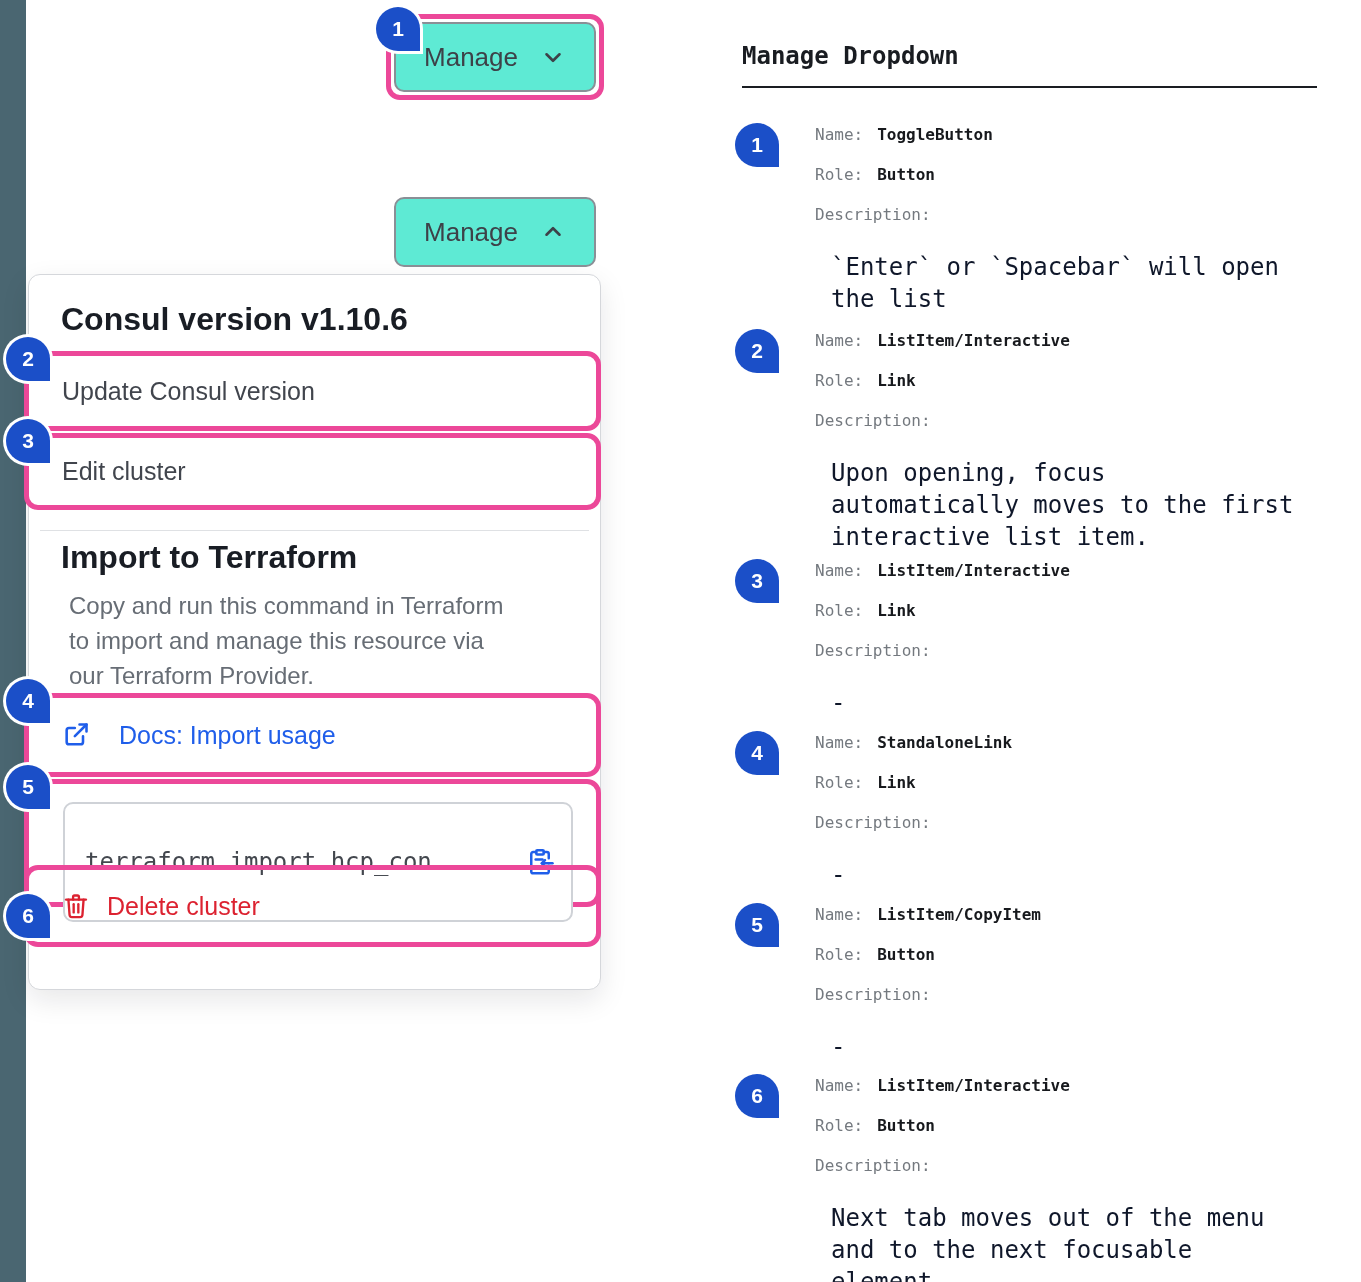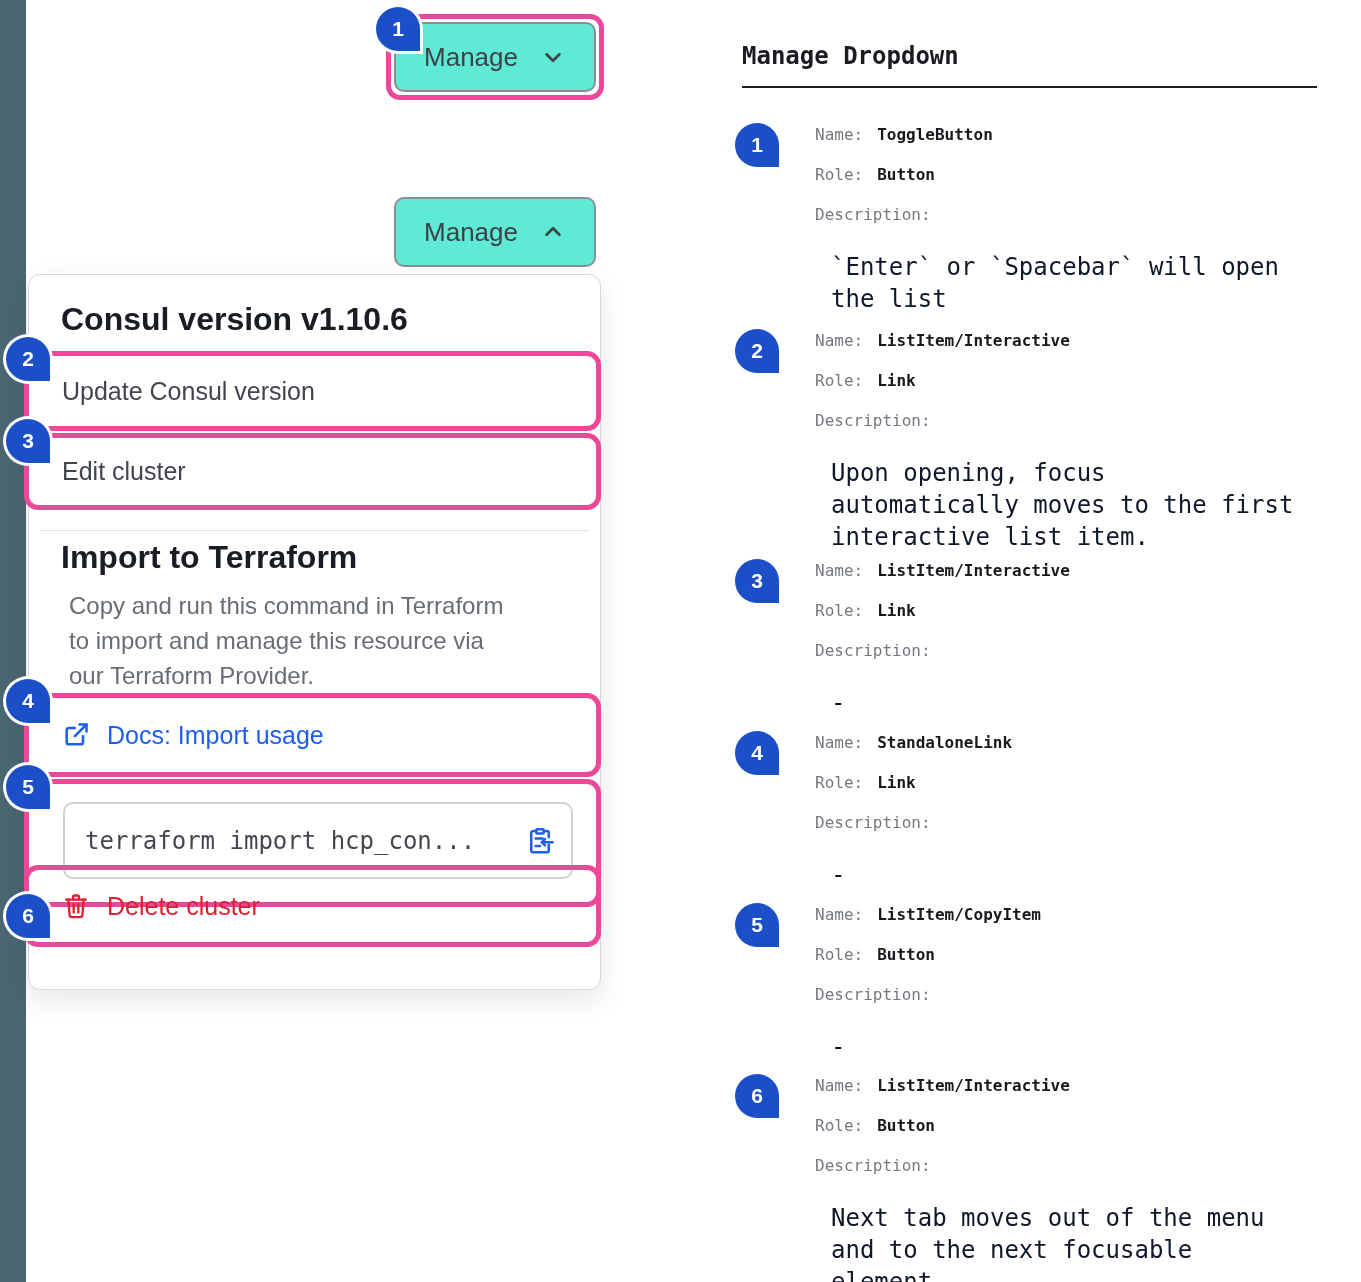--- a/index.html
+++ b/index.html
@@ -28,24 +28,24 @@
   
   .panel{position:absolute;left:28px;top:274px;width:573px;height:716px;background:#fff;
          border:1px solid #d5d7db;border-radius:12px;box-sizing:border-box;
          box-shadow:0 10px 28px rgba(20,24,30,.10);z-index:1;}
   .panel-header{position:absolute;left:61px;font-size:32px;font-weight:700;color:#191d24;line-height:28px;z-index:2;}
   .panel-divider{position:absolute;left:40px;top:530px;width:549px;height:1px;background:#dfe1e4;z-index:1;}
   .panel-para{position:absolute;left:61px;top:588px;width:452px;font-size:24px;line-height:35px;color:#676d75;z-index:2;margin-left:8px;}
 
   .menu-row{display:flex;align-items:center;padding-left:33px;height:100%;box-sizing:border-box;gap:17px;cursor:pointer;}
   .menu-row .item-text{font-size:25px;color:#41454d;}
-  .link-text{font-size:25px;font-weight:500;color:#1f5eea;}
+  .link-text{font-size:25px;font-weight:500;color:#1f5eea;margin-left:12px;}
   .danger-text{font-size:25px;font-weight:500;color:#dc2230;}
 
-  .code-box{position:absolute;left:34px;top:18px;width:510px;height:77px;background:#fff;border:2px solid #cfd2d7;
+  .code-box{position:absolute;left:34px;top:18px;width:510px;height:120px;background:#fff;border:2px solid #cfd2d7;
             border-radius:10px;box-sizing:border-box;display:flex;align-items:center;justify-content:space-between;
             padding:0 16px 0 20px;cursor:pointer;}
   .code-text{font-family:"DejaVu Sans Mono","Liberation Mono",monospace;font-size:24px;color:#43474e;white-space:nowrap;}
 
   
   .mono{font-family:"DejaVu Sans Mono","Liberation Mono",monospace;}
   .annot-title{position:absolute;left:742px;top:40px;font-size:24px;font-weight:600;color:#191c21;line-height:32px;}
   .annot-rule{position:absolute;left:742px;top:86px;width:575px;height:2px;background:#1a1d22;}
   .annot-block{position:absolute;left:815px;width:498px;}
   .annot-row{font-size:16px;line-height:40px;white-space:nowrap;}

